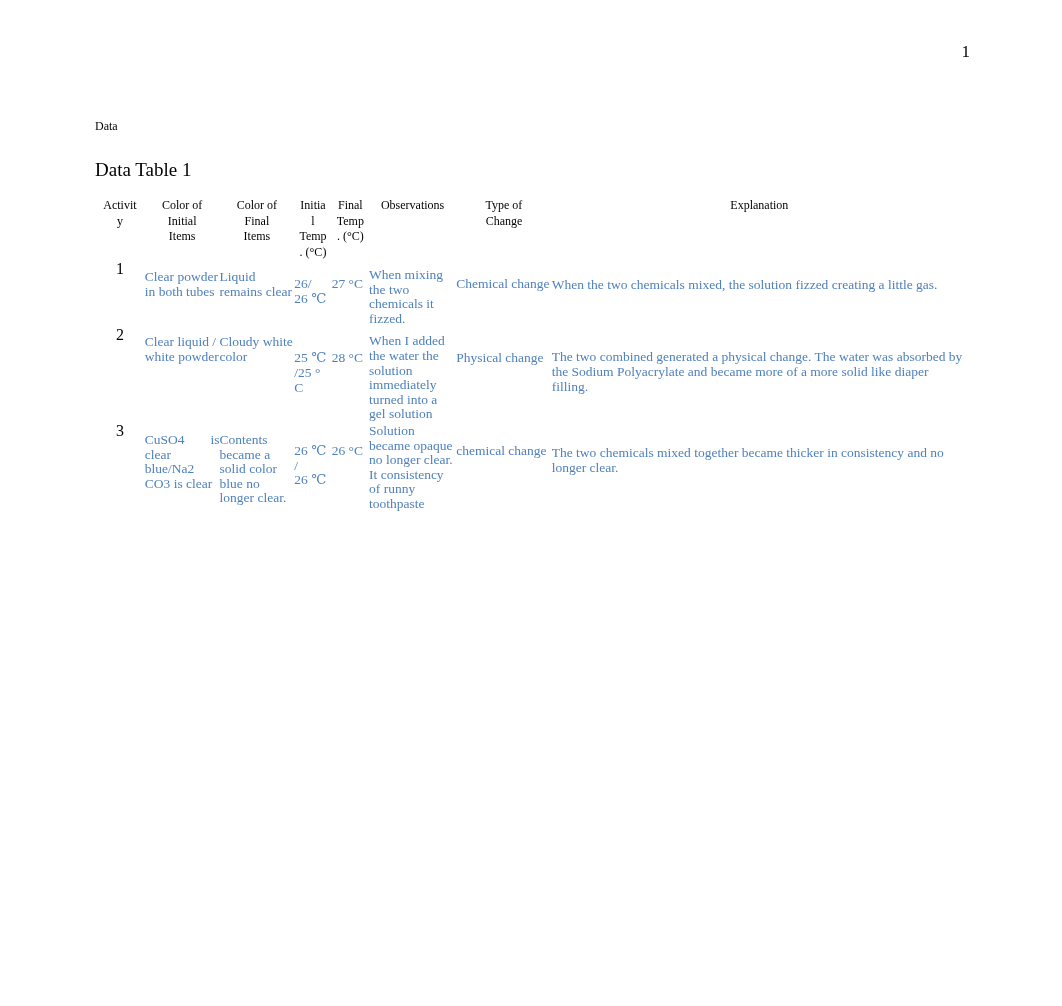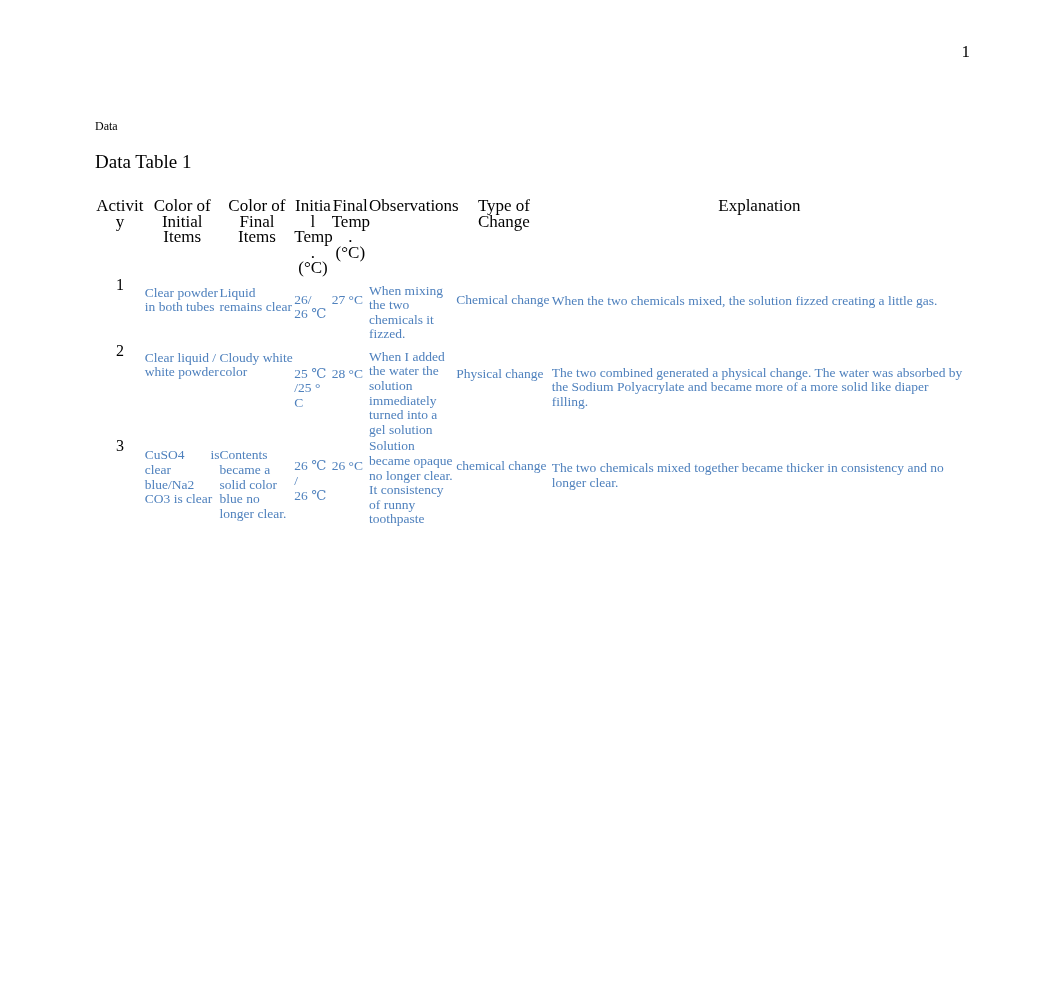--- a/index.html
+++ b/index.html
@@ -36,21 +36,21 @@
     top: 113px;
     font-size: 12px;
     line-height: 26px;
     font-weight: normal;
     color: #000;
     margin: 0;
   }
   .heading-table {
     position: absolute;
     left: 95px;
-    top: 149px;
+    top: 157px;
     font-size: 19px;
     line-height: 25px;
     font-weight: normal;
     color: #000;
     margin: 0;
     text-align: center;
   }
 
   
   .data-table {
@@ -62,21 +62,21 @@
     table-layout: fixed;
   }
   .data-table td, .data-table th {
     border: none;
     padding: 0;
     vertical-align: top;
   }
 
   
   .hdr {
-    font-size: 17px;
+    font-size: 12px;
     line-height: 15.5px;
     color: #000;
     text-align: center;
     font-weight: normal;
     vertical-align: middle;
     padding-bottom: 4px;
     margin-left: 31px;
   }
   .hdr-activity   { width: 48px;  }
   .hdr-color-init { width: 72px;  }

